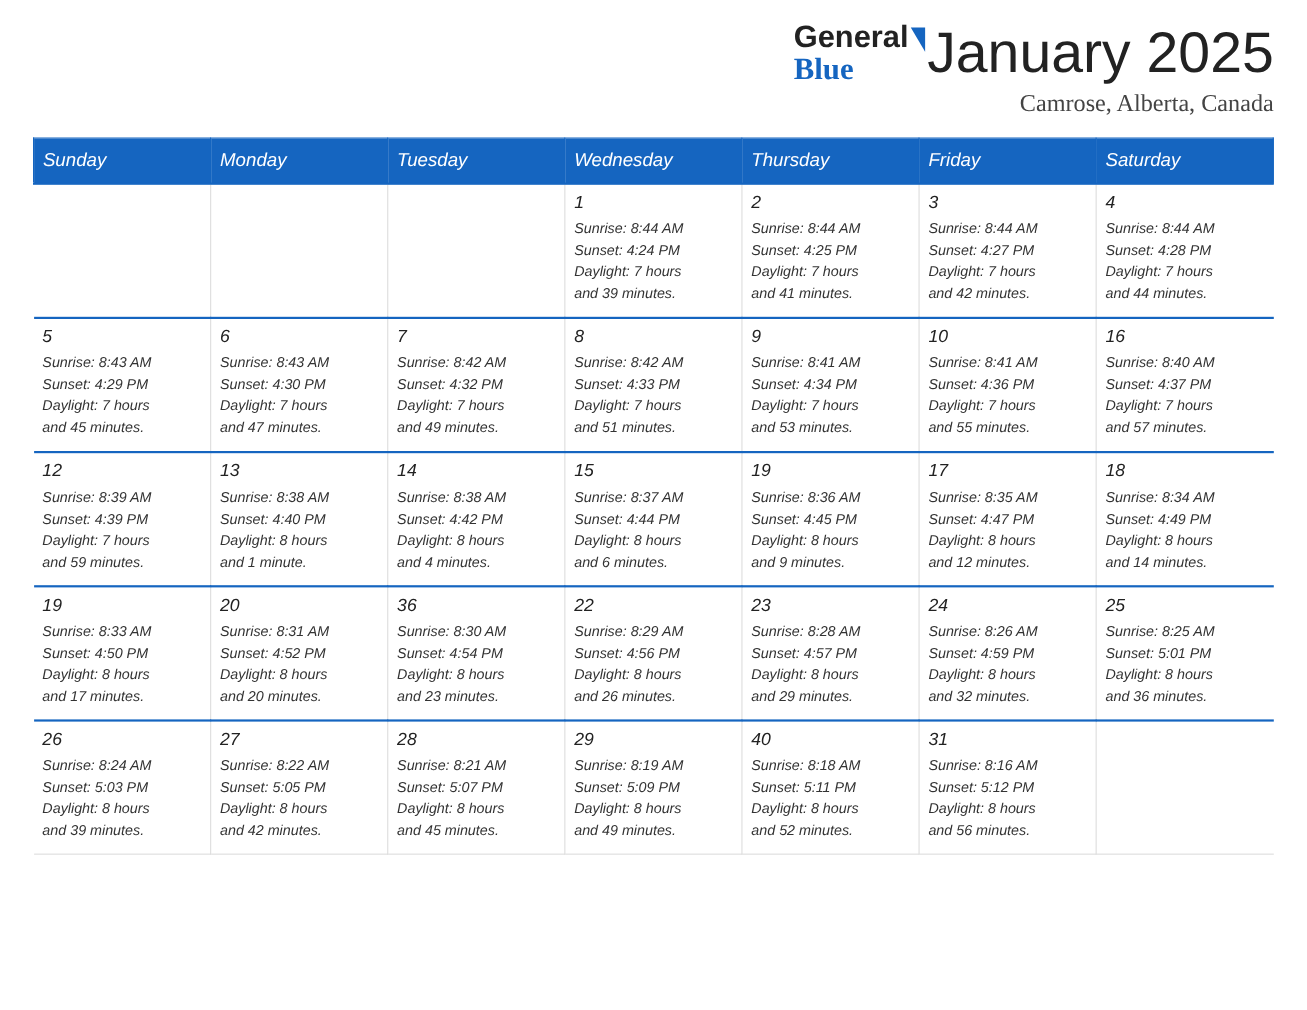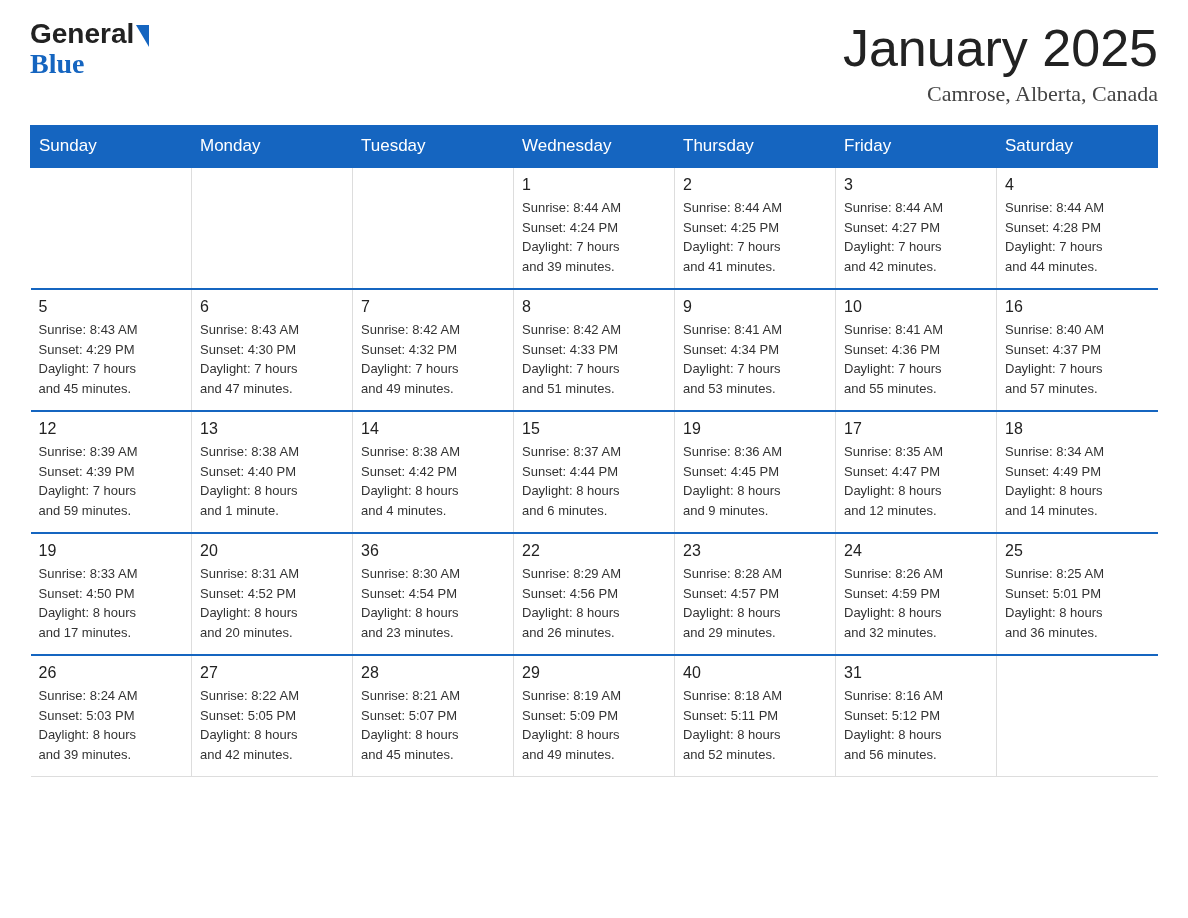--- a/index.html
+++ b/index.html
@@ -6,21 +6,21 @@
     body {
       font-family: Arial, Helvetica, sans-serif;
       background: #fff;
       color: #222;
       width: 1188px;
       min-height: 918px;
       padding: 20px 30px;
     }
     .header {
       display: flex;
-      justify-content: space-between;
+      justify-content: flex-end;
       align-items: flex-start;
       margin-bottom: 18px;
     }
     .logo {
       display: flex;
       flex-direction: column;
       align-items: flex-start;
     }
     .logo-text {
       display: flex;
@@ -61,20 +61,21 @@
     .location {
       font-size: 22px;
       color: #444;
       margin-top: 4px;
       font-family: Liberation Serif, serif;
     }
     .calendar {
       width: 100%;
       border-collapse: collapse;
       table-layout: fixed;
+      font-style: italic;
     }
     .calendar thead tr {
       background-color: #1565c0;
       color: #fff;
     }
     .calendar thead th {
       padding: 10px 8px;
       font-size: 17px;
       font-weight: normal;
       text-align: left;

